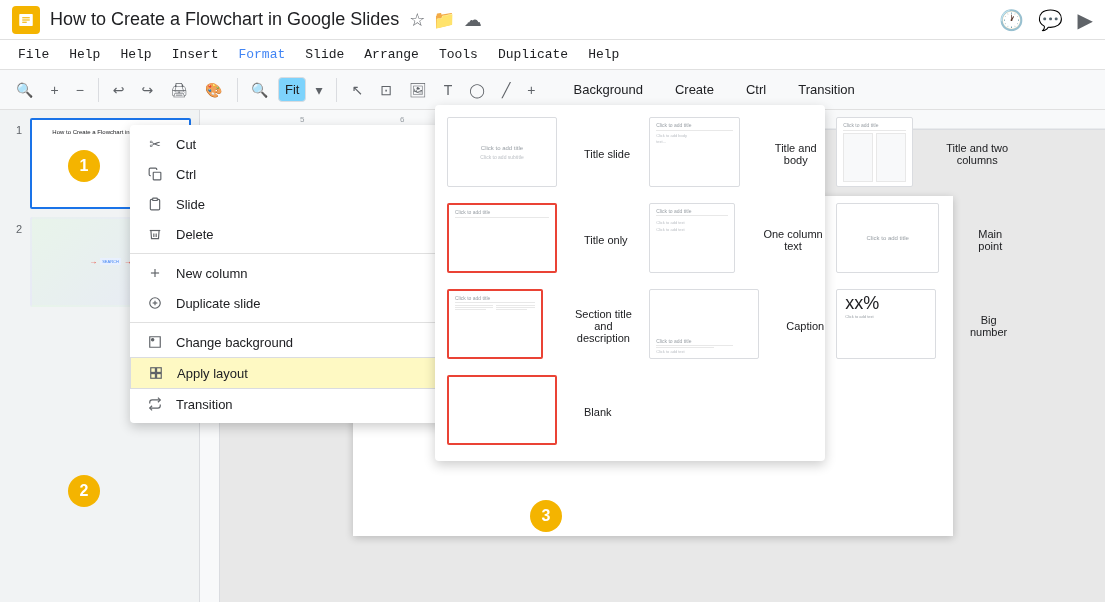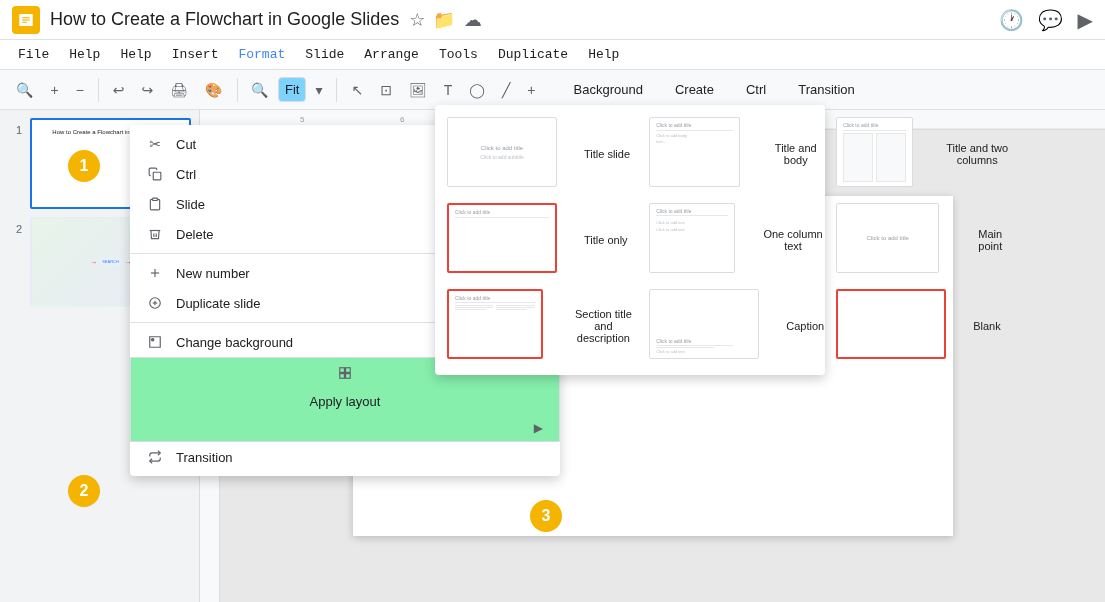--- a/index.html
+++ b/index.html
@@ -288,21 +288,21 @@
 
   <div class="ctx-separator"></div>
 
   <div class="ctx-item">
     <div class="ctx-icon">
       <svg width="14" height="14" viewBox="0 0 24 24" fill="none" stroke="#5f6368" stroke-width="2">
         <line x1="12" y1="5" x2="12" y2="19"></line>
           <line x1="5" y1="12" x2="19" y2="12"></line>
       </svg>
     </div>
-    <span>New number</span>
+    <span>New column</span>
     <span class="shortcut">Ctrl+M</span>
   </div>
 
   <div class="ctx-item">
     <div class="ctx-icon">
       <svg width="14" height="14" viewBox="0 0 24 24" fill="none" stroke="#5f6368" stroke-width="2">
         <circle cx="12" cy="12" r="9"></circle>
           <line x1="12" y1="8" x2="12" y2="16"></line>
           <line x1="8" y1="12" x2="16" y2="12"></line>
       </svg>
@@ -316,21 +316,21 @@
   <div class="ctx-item">
     <div class="ctx-icon">
       <svg width="14" height="14" viewBox="0 0 24 24" fill="none" stroke="#5f6368" stroke-width="2">
         <path d="M3 3h18v18H3z"></path>
           <circle cx="8" cy="8" r="2" fill="#5f6368"></circle>
       </svg>
     </div>
     <span>Change background</span>
   </div>
 
-  <div class="ctx-item highlighted" style="border: 1px solid #dadce0; margin: 0 0; background: #86efac; flex-direction: column;">
+  <div class="ctx-item highlighted" style="border: 1px solid #dadce0; margin: 0 0; background: #fef9c3;">
     <div class="ctx-icon">
       <svg width="14" height="14" viewBox="0 0 24 24" fill="none" stroke="#5f6368" stroke-width="2">
         <rect x="3" y="3" width="8" height="8"></rect>
           <rect x="13" y="3" width="8" height="8"></rect>
           <rect x="3" y="13" width="8" height="8"></rect>
           <rect x="13" y="13" width="8" height="8"></rect>
       </svg>
     </div>
     <span>Apply layout</span>
     <span class="arrow">▶</span>
@@ -442,20 +442,29 @@
         <div style="padding:4px 6px;display:flex;flex-direction:column;justify-content:flex-end;height:100%;gap:1px;">
           <div style="font-size:5px;color:#9aa0a6;">Click to add title</div>
           <div style="height:1px;background:#e8e8e8;width:80%;"></div>
           <div style="height:1px;background:#e8e8e8;width:60%;"></div>
           <div style="font-size:4px;color:#bdc1c6;">Click to add text</div>
         </div>
       </div>
       <div class="layout-label">Caption</div>
     </div>
 
+    <div class="layout-item">
+      <div class="layout-thumb">
+        <div style="padding:4px 8px;display:flex;flex-direction:column;gap:2px;height:100%;">
+          <div style="font-size:18px;color:#202124;font-weight:300;line-height:1;">xx%</div>
+          <div style="font-size:4px;color:#9aa0a6;">Click to add text</div>
+        </div>
+      </div>
+      <div class="layout-label">Big number</div>
+    </div>
 
     <div class="layout-item">
       <div class="layout-thumb selected">
         <div style="background:#fff;width:100%;height:100%;"></div>
       </div>
       <div class="layout-label">Blank</div>
     </div>
 
   </div>
 </div>

